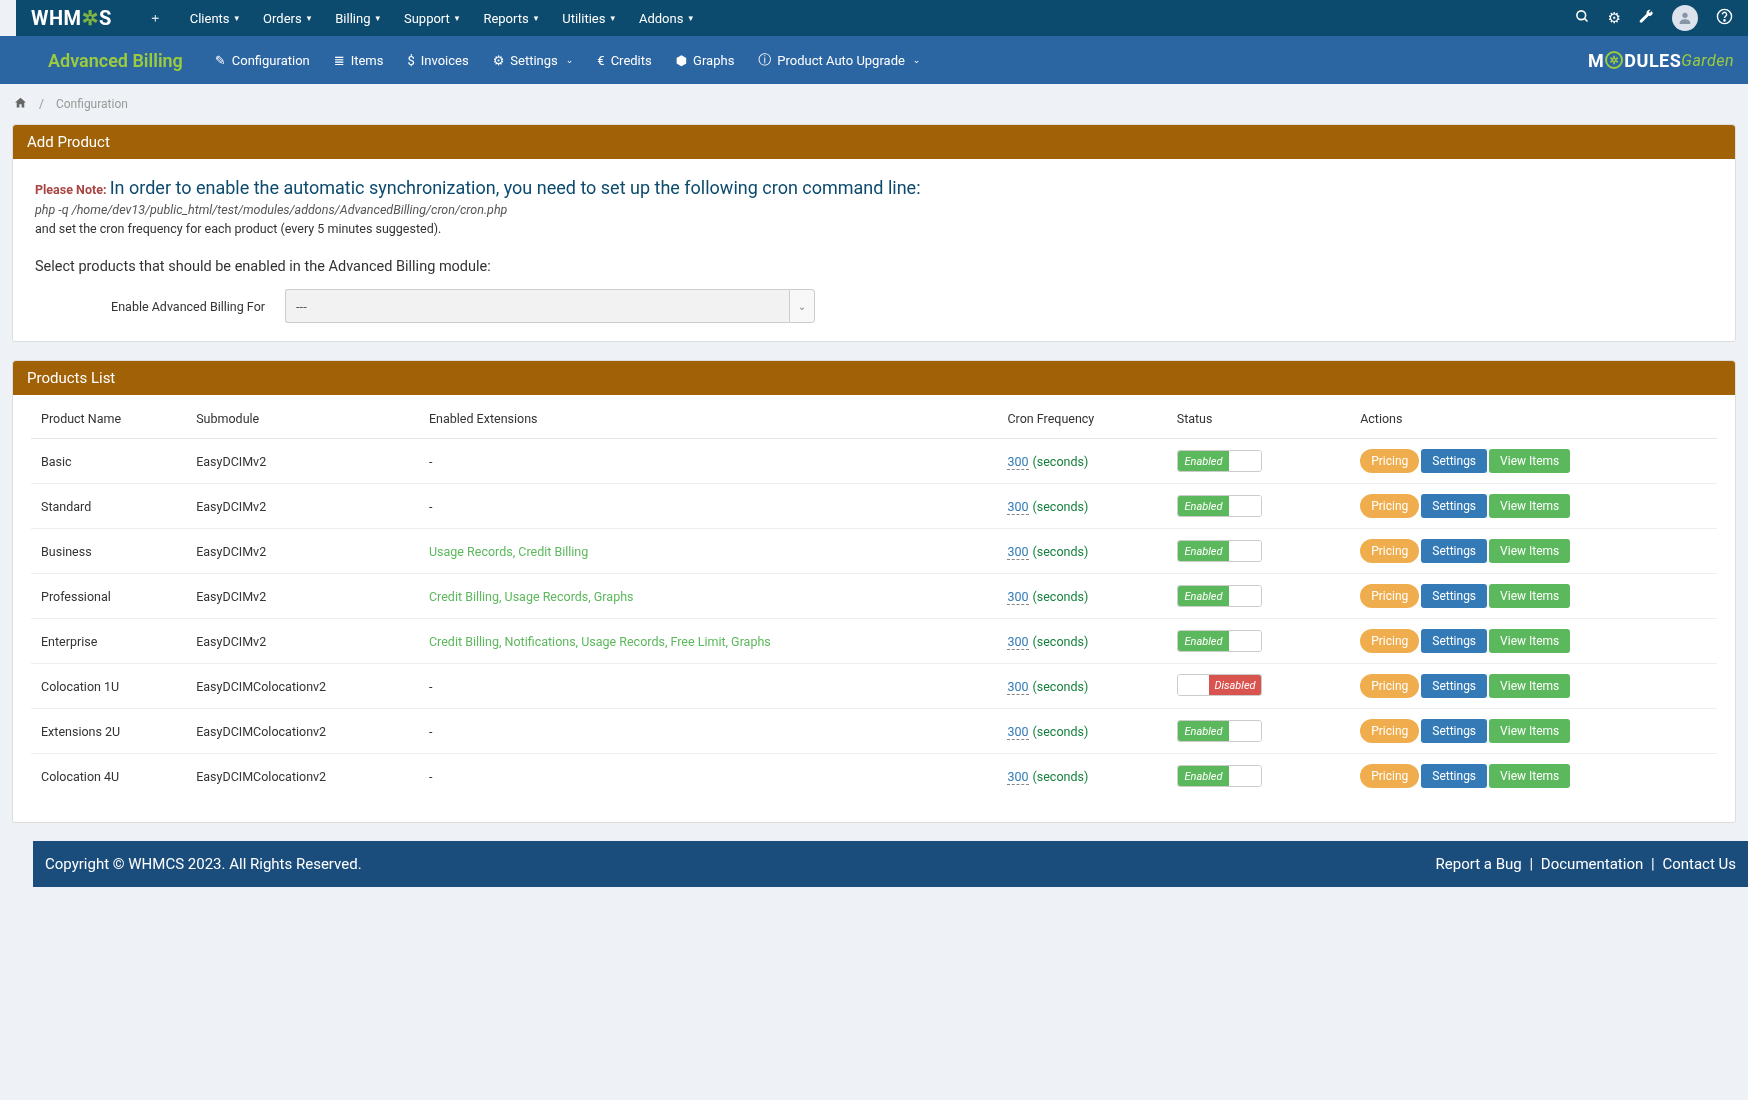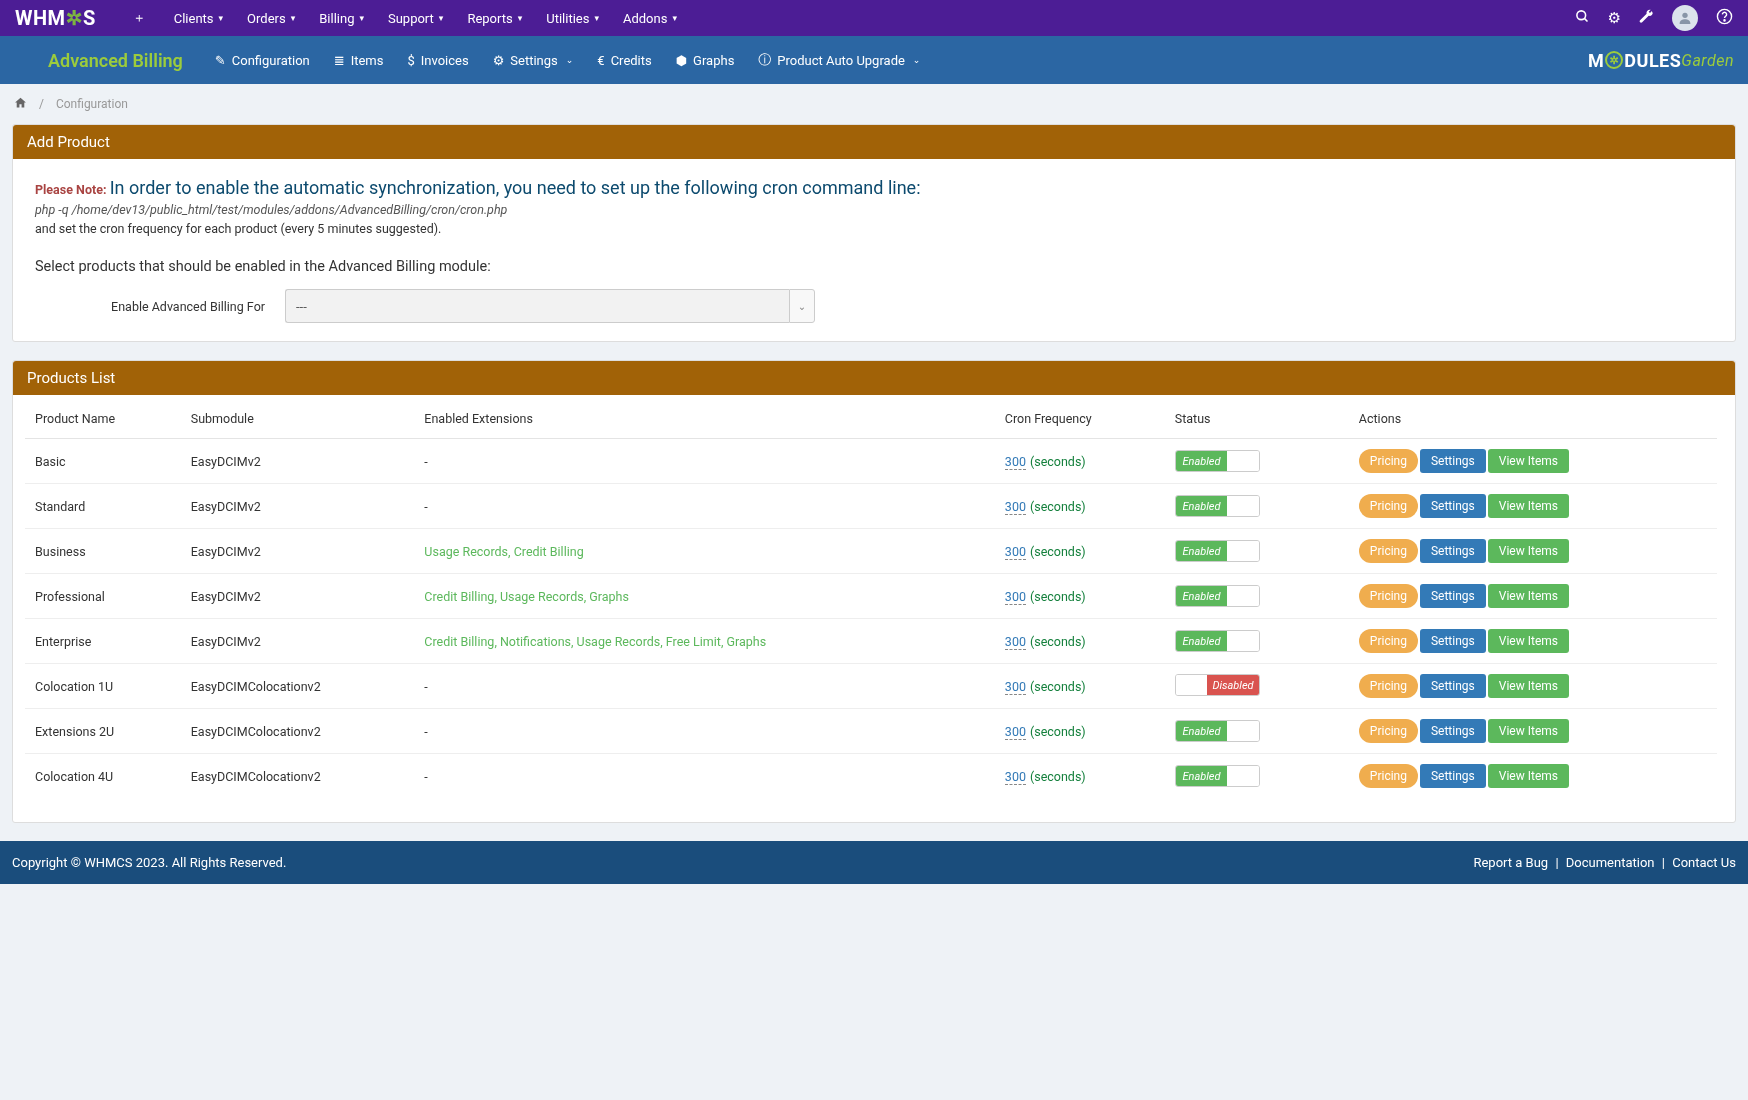--- a/index.html
+++ b/index.html
@@ -1,19 +1,19 @@
 <!DOCTYPE html>
 <html><head>
   <meta charset="utf-8">
   <style>
     * { margin: 0; padding: 0; box-sizing: border-box; }
     body { font-family: -apple-system, BlinkMacSystemFont, "Segoe UI", Roboto, Helvetica, Arial, sans-serif; font-size: 13px; color: #333; background: #eef2f6; }
 
     
-    .navbar { background: #4c1d95; height: 36px; display: flex; align-items: center; padding: 0 15px; color: #fff; }
+    .navbar { background: #0c4a6e; height: 36px; display: flex; align-items: center; padding: 0 15px; color: #fff; margin-left: 16px; }
     .navbar-logo { font-size: 20px; font-weight: bold; color: #fff; letter-spacing: 0.5px; display: flex; align-items: center; }
     .navbar-logo .gear { color: #7cb342; }
     .navbar-left { display: flex; align-items: center; gap: 4px; margin-left: 25px; }
     .navbar-item { color: #fff; padding: 8px 12px; font-size: 13px; cursor: pointer; display: flex; align-items: center; gap: 5px; }
     .navbar-item .caret-icon { font-size: 9px; }
     .navbar-right { margin-left: auto; display: flex; align-items: center; gap: 18px; }
     .navbar-icon { color: #fff; cursor: pointer; font-size: 15px; }
     .avatar { width: 26px; height: 26px; background: #dce3ec; border-radius: 50%; display: flex; align-items: center; justify-content: center; color: #8895a7; font-size: 15px; }
 
     
@@ -70,24 +70,24 @@
     .btn-green { background: #5cb85c; }
 
     
     .col-name { width: 110px; }
     .col-sub { width: 165px; }
     .col-ext { width: 410px; }
     .col-cron { width: 120px; }
     .col-status { width: 130px; }
     .col-actions { width: 260px; }
 
-    .table-pad { padding: 4px 18px 24px 12px; }
-
-    
-    .footer { background: #1a4d7c; color: #fff; padding: 14px 12px; font-size: 13px; display: flex; justify-content: space-between;}
+    .table-pad { padding: 4px 18px 24px 18px; }
+
+    
+    .footer { background: #1a4d7c; color: #fff; padding: 14px 12px; font-size: 15px; display: flex; justify-content: space-between; margin-left: 33px;}
     .footer a { color: #fff; cursor: pointer; }
     .footer .sep { margin: 0 4px; }
   </style>
 </head>
 <body>
 
 <div class="navbar">
   <div class="navbar-logo">
     <span>WHM</span>
       <span class="gear">✲</span>

